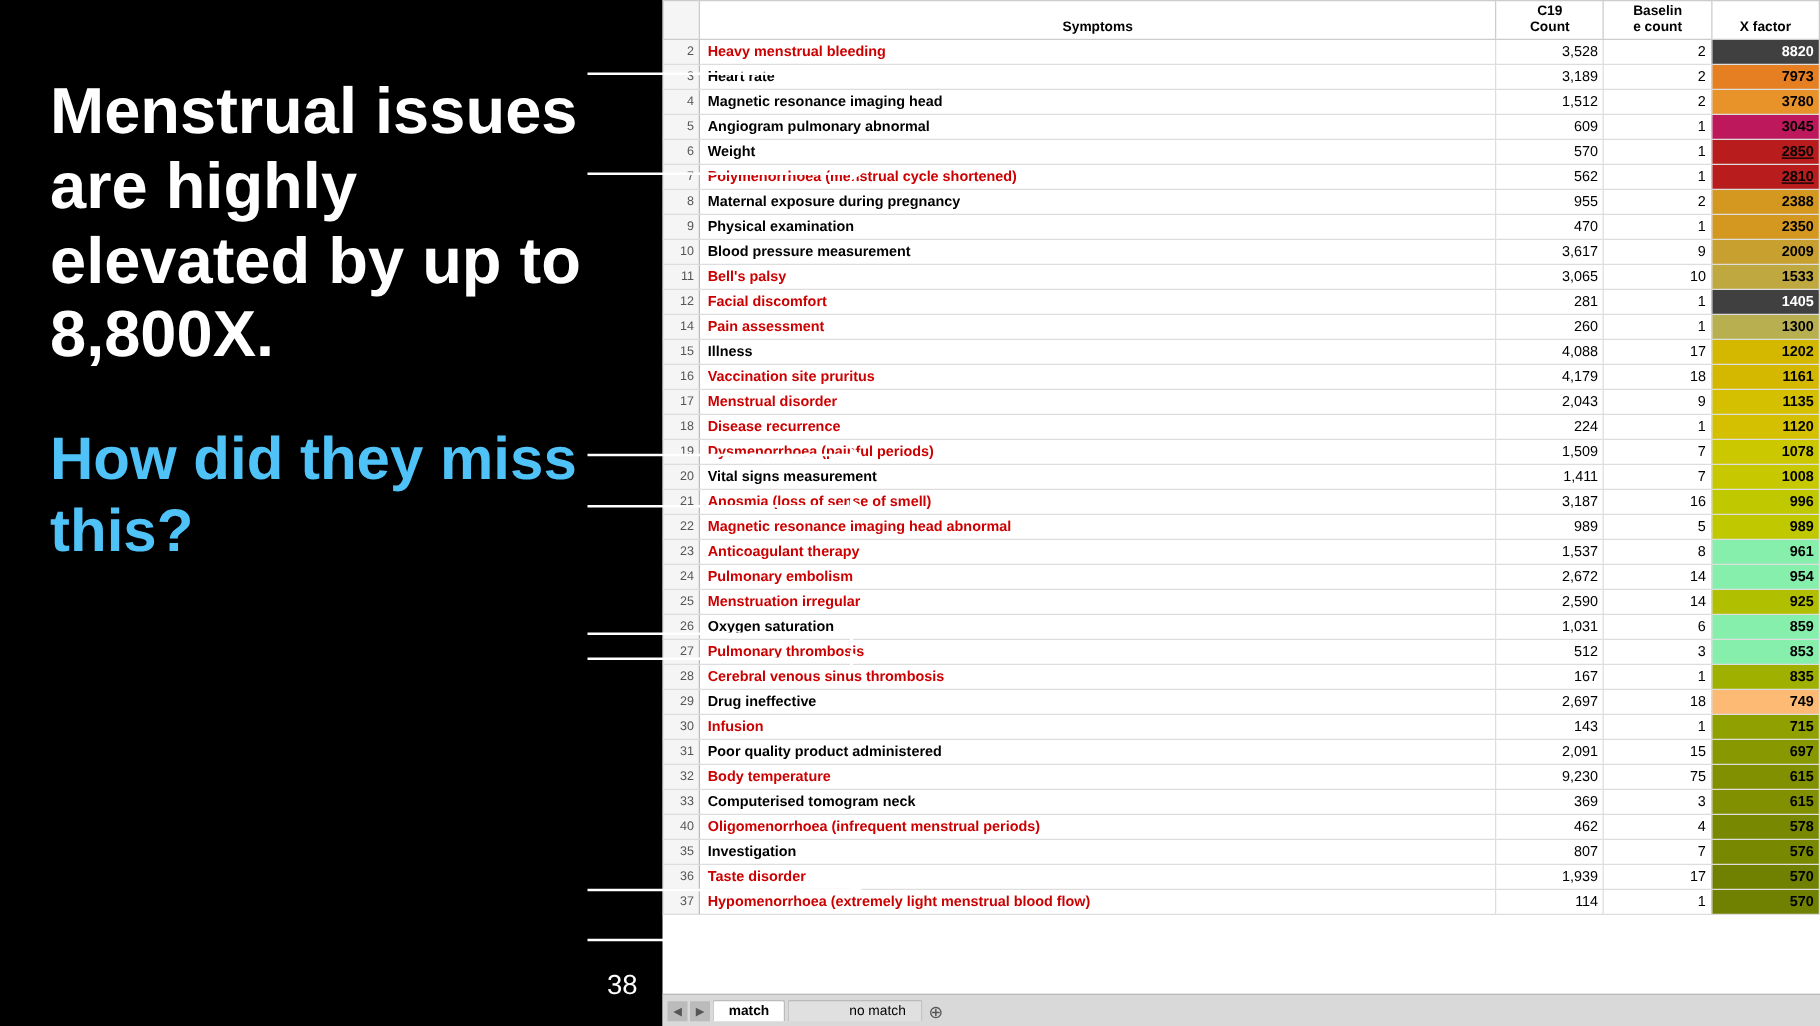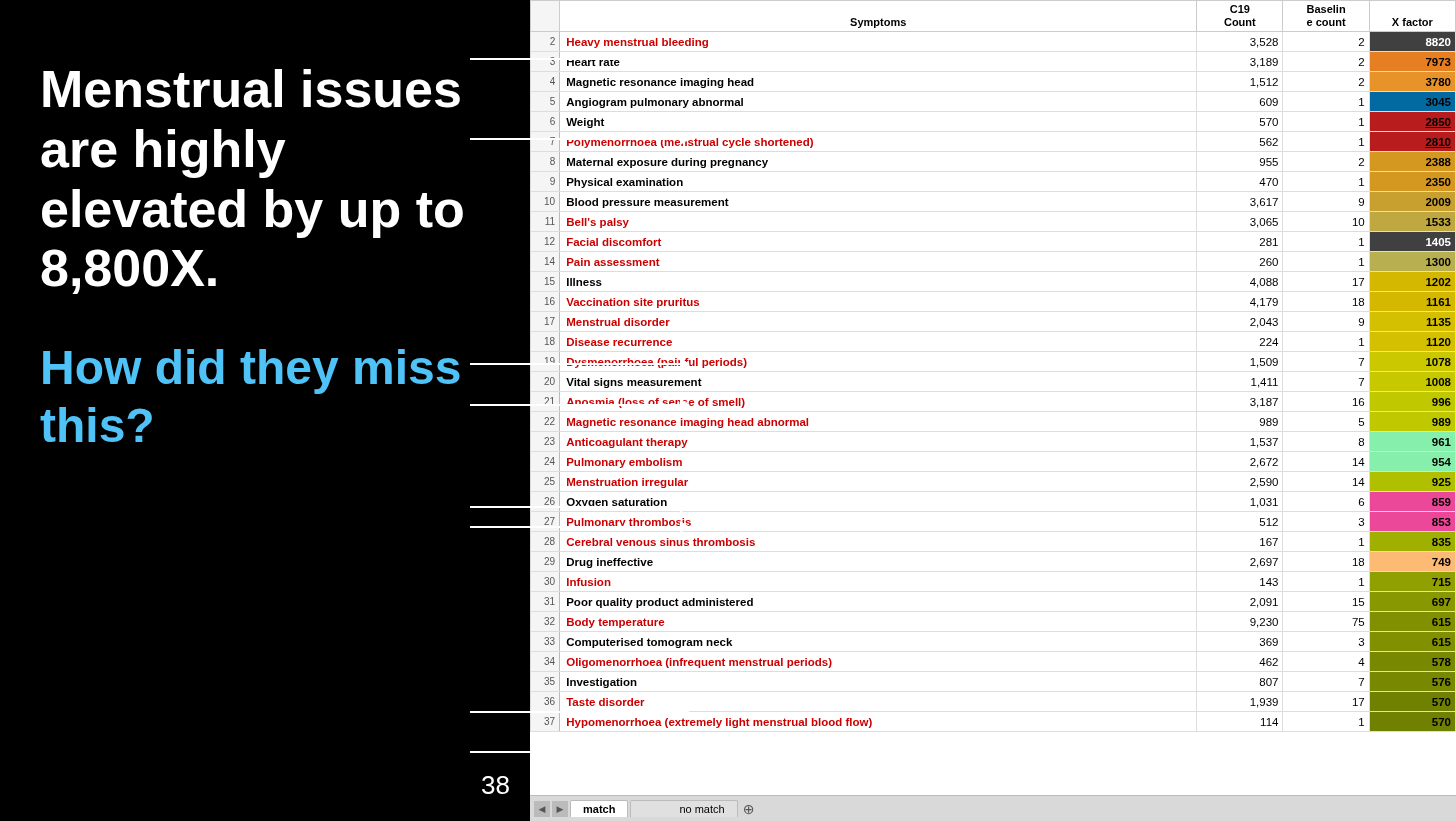--- a/index.html
+++ b/index.html
@@ -38,21 +38,21 @@
       font-size: 48px;
       font-weight: bold;
       line-height: 1.2;
     }
 
     .slide-number {
       position: absolute;
       bottom: 20px;
       right: 20px;
       color: #fff;
-      font-size: 26px;
+      font-size: 22px;
     }
 
     
     .right-panel {
       flex: 1;
       height: 100%;
       display: flex;
       flex-direction: column;
       background: #fff;
       position: relative;
@@ -174,34 +174,34 @@
       font-weight: bold;
     }
 
     .text-red { color: #cc0000; font-weight: bold; }
     .text-black { color: #000; font-weight: bold; }
 
     
     .xf-dark-orange { background: #404040; color: #fff; }
     .xf-orange1 { background: #e67e22; color: #000; }
     .xf-orange2 { background: #e8922a; color: #000; }
-    .xf-orange3 { background: #0369a1; color: #000; }
+    .xf-orange3 { background: #be185d; color: #000; }
     .xf-orange4 { background: #b91c1c; color: #000; text-decoration: underline; }
     .xf-orange5 { background: #d49820; color: #000; }
     .xf-orange6 { background: #c8a030; color: #000; }
     .xf-orange7 { background: #c0a840; color: #000; }
     .xf-orange8 { background: #b8b050; color: #000; }
     .xf-yellow1 { background: #d4b800; color: #000; }
     .xf-yellow2 { background: #d4c000; color: #000; }
     .xf-yellow3 { background: #ccc800; color: #000; }
     .xf-yellow4 { background: #c8c800; color: #000; }
     .xf-yellow5 { background: #c0c800; color: #000; }
     .xf-yellow6 { background: #86efac; color: #000; }
     .xf-yellow7 { background: #b0c000; color: #000; }
-    .xf-yellow8 { background: #ec4899; color: #000; }
+    .xf-yellow8 { background: #86efac; color: #000; }
     .xf-yellow9 { background: #a0b000; color: #000; }
     .xf-light1  { background: #fdba74; color: #000; }
     .xf-light2  { background: #90a000; color: #000; }
     .xf-light3  { background: #889800; color: #000; }
     .xf-light4  { background: #809000; color: #000; }
     .xf-light5  { background: #788800; color: #000; }
     .xf-light6  { background: #708000; color: #000; }
 
     
     .bottom-bar {
@@ -497,21 +497,21 @@
             <td class="xfactor-cell xf-light4">615</td>
           </tr>
           <tr>
             <td class="row-num">33</td>
             <td class="symptom-name text-black">Computerised tomogram neck</td>
             <td class="num-cell">369</td>
             <td class="num-cell">3</td>
             <td class="xfactor-cell xf-light4">615</td>
           </tr>
           <tr>
-            <td class="row-num">34</td>
+            <td class="row-num">40</td>
             <td class="symptom-name text-red">Oligomenorrhoea (infrequent menstrual periods)</td>
             <td class="num-cell">462</td>
             <td class="num-cell">4</td>
             <td class="xfactor-cell xf-light5">578</td>
           </tr>
           <tr>
             <td class="row-num">35</td>
             <td class="symptom-name text-black">Investigation</td>
             <td class="num-cell">807</td>
             <td class="num-cell">7</td>

